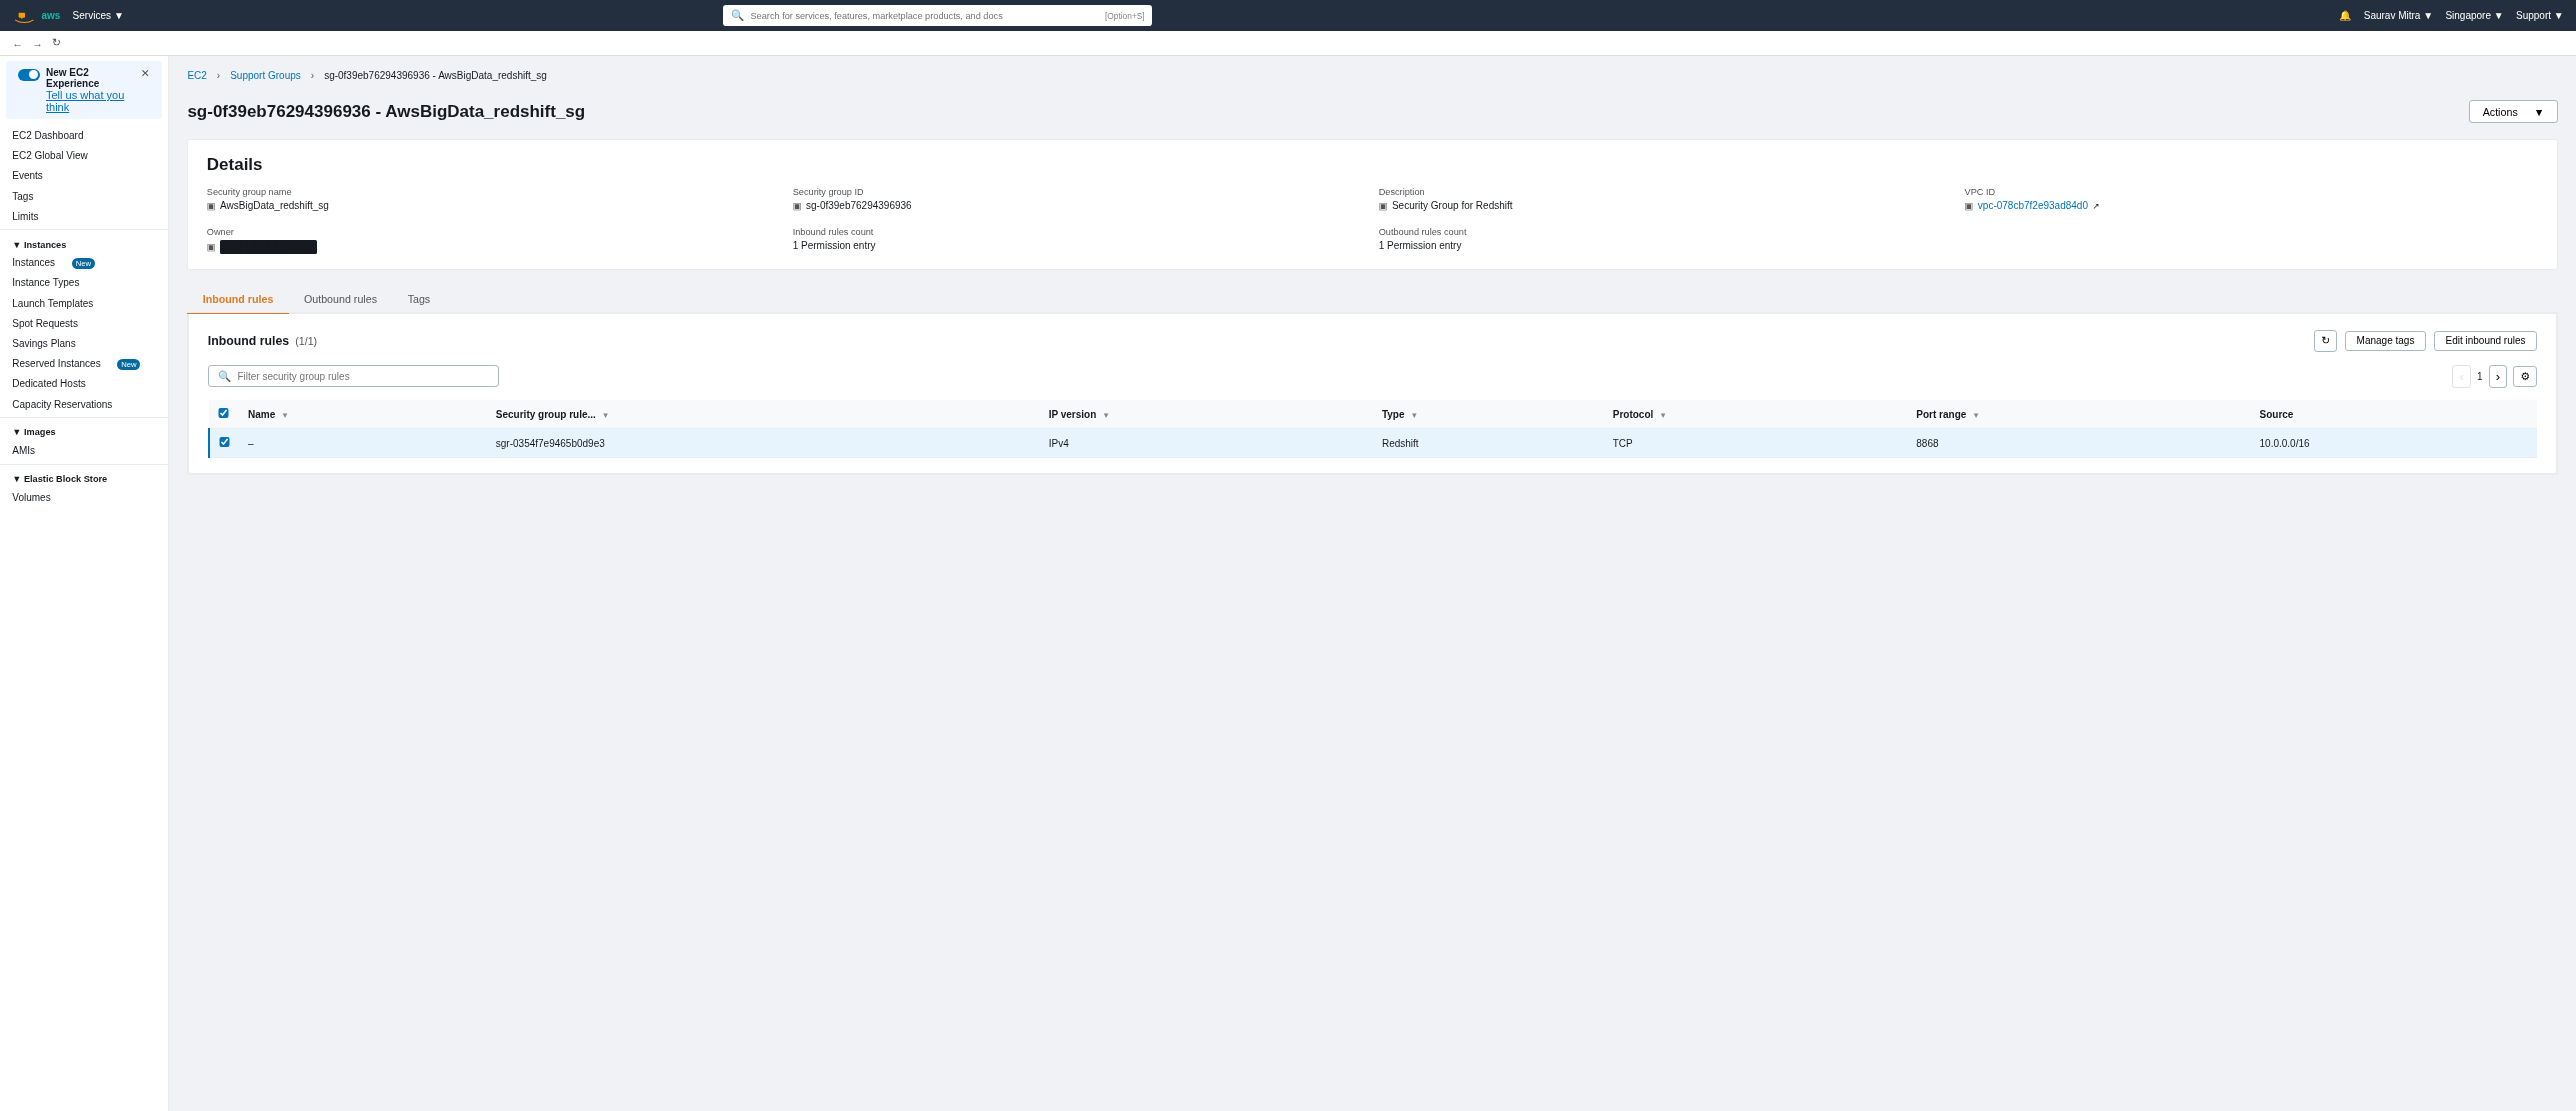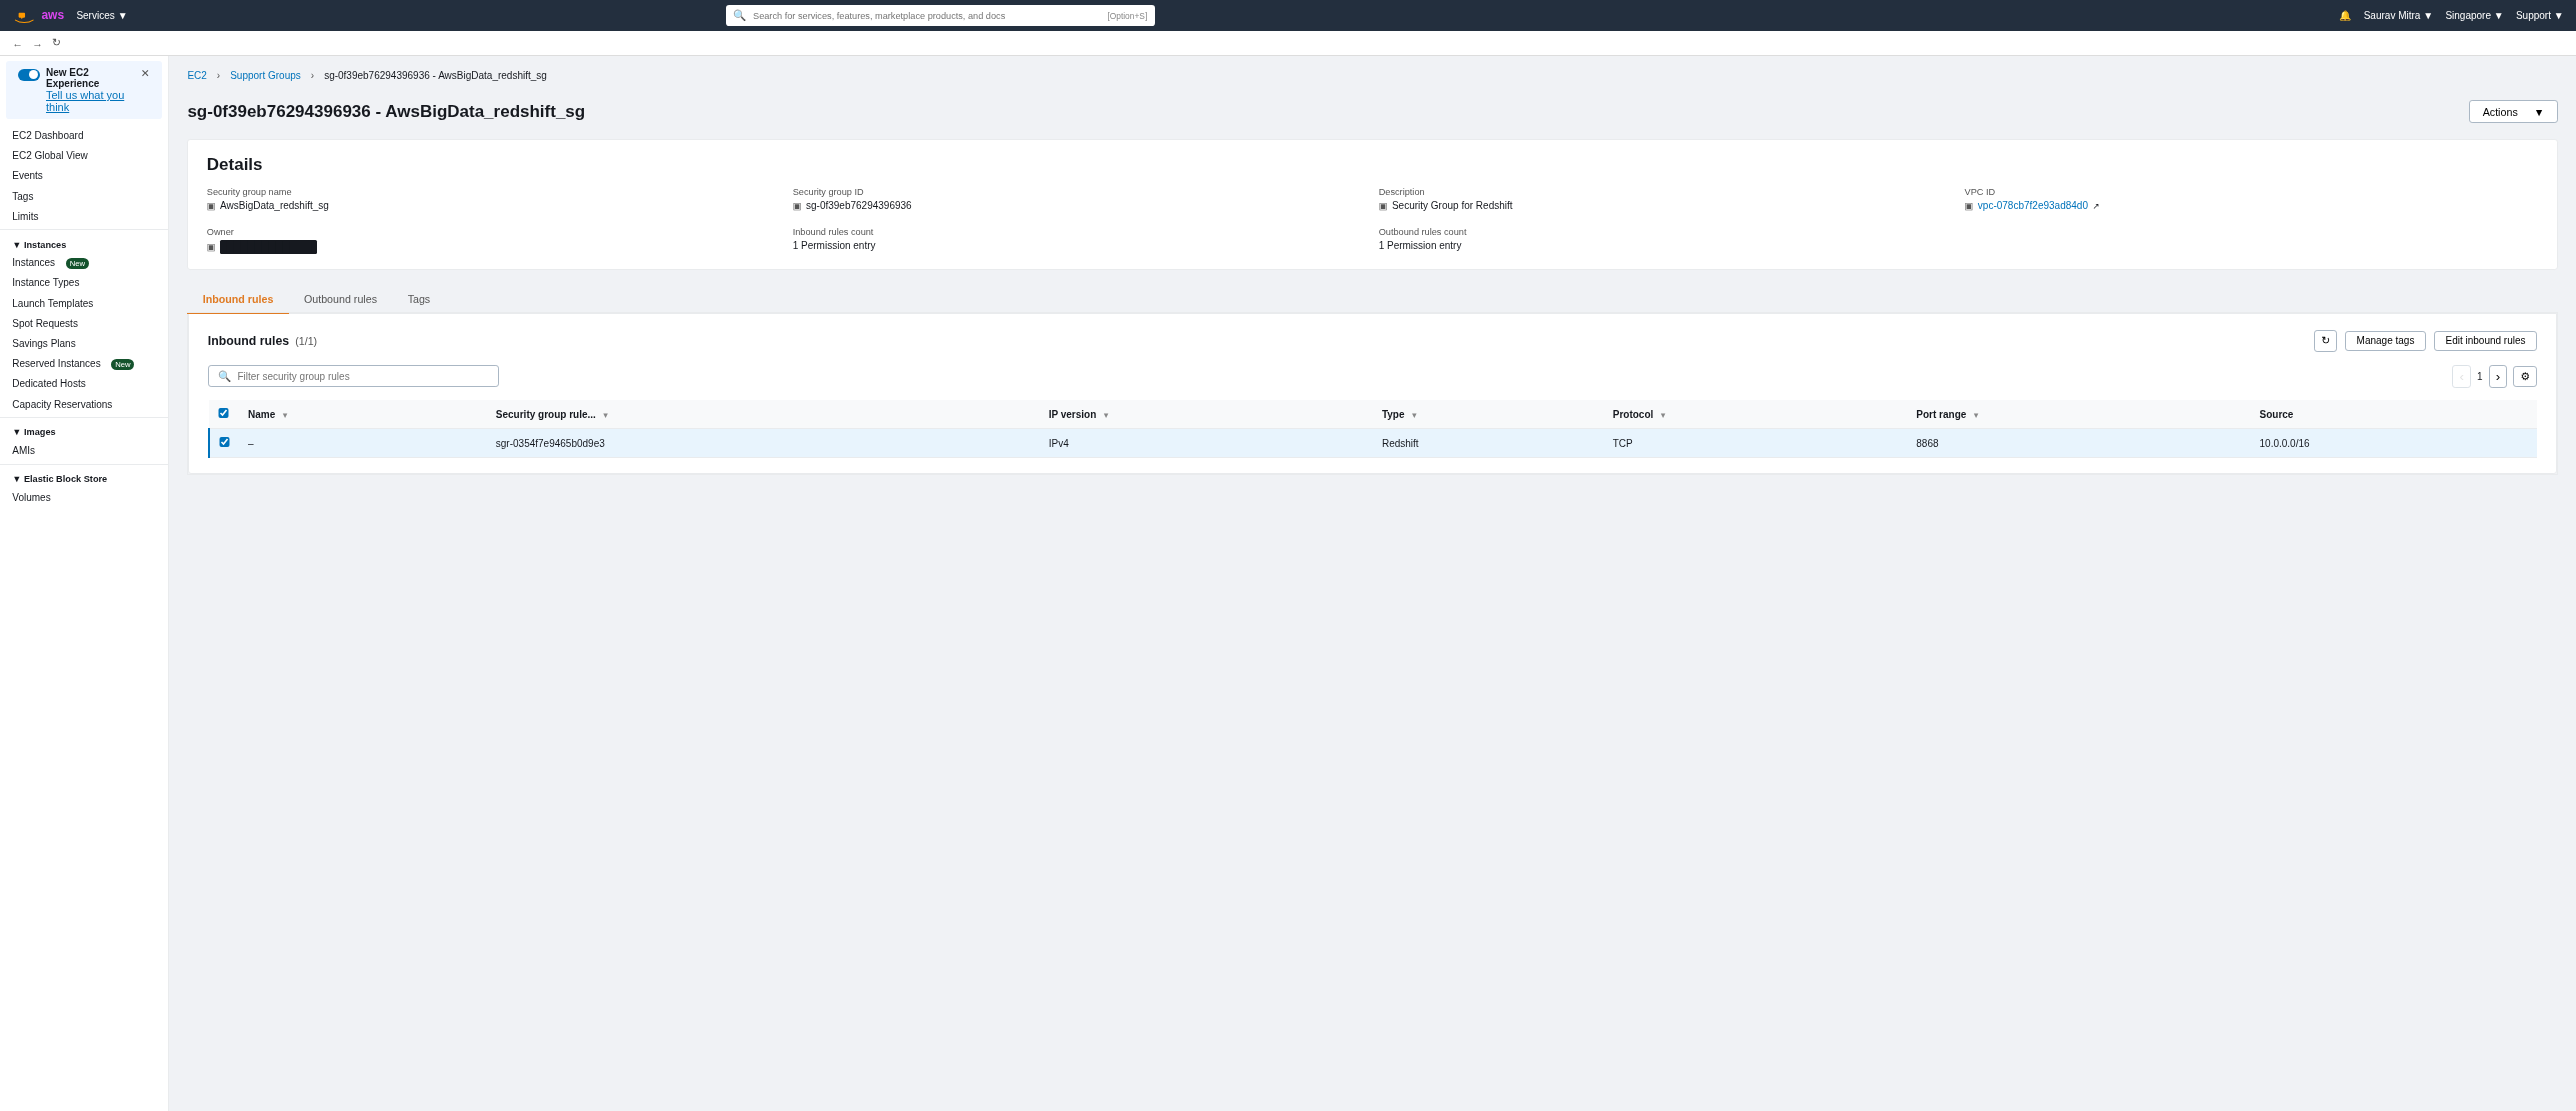--- a/index.html
+++ b/index.html
@@ -117,22 +117,22 @@
       white-space: nowrap;
       overflow: hidden;
       text-overflow: ellipsis;
     }
     .sidebar-section {
       padding: 6.1px 12.3px 3.1px;
       font-size: 9.2px; font-weight: 700; color: #16191f;
       cursor: pointer; display: flex; align-items: center; gap: 3.1px;
     }
     .sidebar-badge {
-      background: #14532d;
-      color: #fff; font-size: 7.7px; padding: 0.8px 3.8px; border-radius: 6.1px; margin-left: 8px;
+      background: #0369a1;
+      color: #fff; font-size: 7.7px; padding: 0.8px 3.8px; border-radius: 6.1px; margin-left: 14px;
     }
     .sidebar-divider { border: none; border-top: 0.8px solid #e9ebed; margin: 3.1px 0; }
 
     
     .main {
       margin-left: 169px;
       padding: 15.3px 18.4px;
       flex: 1;
     }
 
@@ -277,21 +277,21 @@
     <button>↻</button>
   </div>
 </div>
 
 <nav class="top-nav">
   <div class="aws-logo">
     <svg class="aws-logo-icon" viewBox="0 0 60 38" fill="none">
       <path d="M16 22c0 1.1.9 2 2 2h4l2 4 2-4h4c1.1 0 2-.9 2-2v-8c0-1.1-.9-2-2-2H18c-1.1 0-2 .9-2 2v8z" fill="#FF9900"></path>
       <path d="M8 30c6 4 14 6 22 6s16-2 22-6" stroke="#FF9900" stroke-width="2.5" fill="none" stroke-linecap="round"></path>
     </svg>
-    <span style="color:#d946ef;font-weight:700;font-size:12px;">aws</span>
+    <span style="color:#14b8a6;font-weight:700;font-size:10px;">aws</span>
   </div>
   <button class="services-btn">
     <span>Services</span>
     <span>▼</span>
   </button>
   <div class="search-bar">
     <span style="color:#888;">🔍</span>
     <input type="text" placeholder="Search for services, features, marketplace products, and docs" style="">
     <span class="search-shortcut">[Option+S]</span>
   </div>

